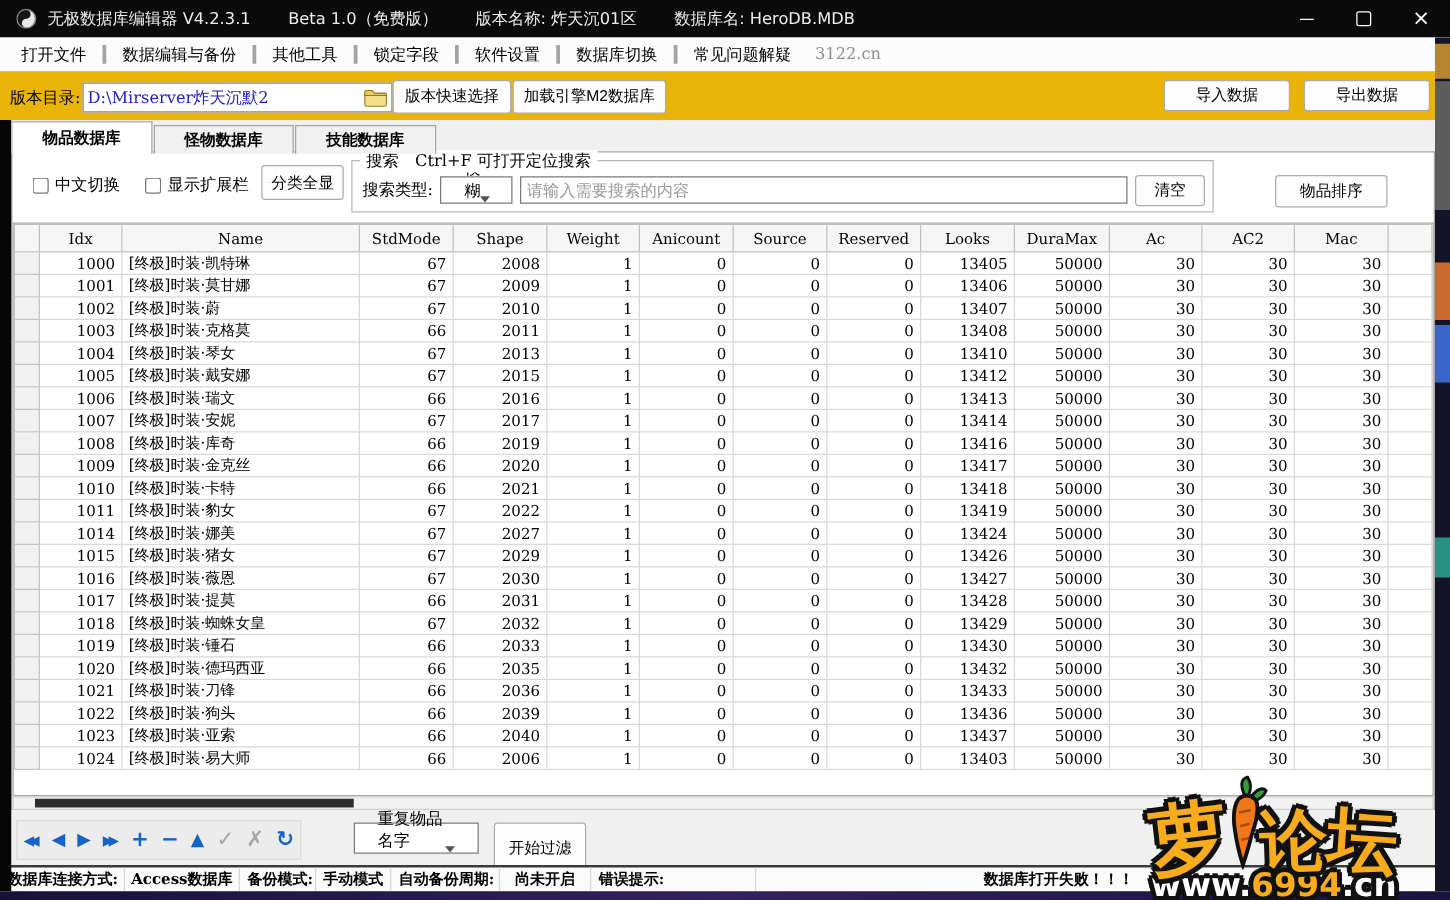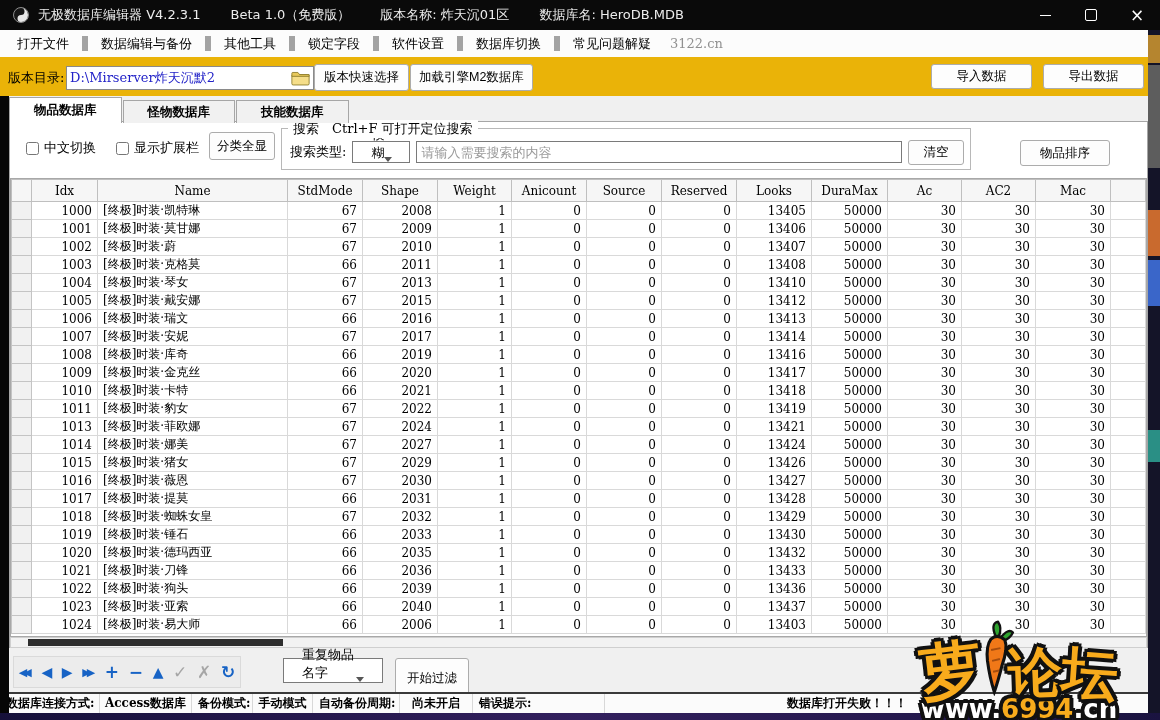--- a/index.html
+++ b/index.html
@@ -16,21 +16,21 @@
   .tb-btn{width:46px;height:30px;display:flex;align-items:center;justify-content:center;color:#fff;}
   .glyph-min{display:block;width:11px;border-top:1.2px solid #fff;}
   .glyph-max{display:block;width:10px;height:10px;border:1.2px solid #fff;border-radius:2px;}
   .glyph-close{font-size:17px;line-height:1;font-family:"DejaVu Sans",sans-serif;}
 
   
   .menubar{position:absolute;left:0;top:30px;width:1160px;height:27px;background:#fcfcfc;
            border-bottom:1px solid #e2e2e2;display:flex;align-items:center;font-size:13px;}
   .menu-items{display:flex;align-items:center;height:15px;margin-left:4px;}
   .menu-item{padding:0 13px;display:flex;align-items:center;height:15px;
-             border-right:6px solid #a3a3a3;white-space:nowrap;cursor:default;}
+             border-right:3px solid #a3a3a3;white-space:nowrap;cursor:default;}
   .menu-item:last-child{border-right:none;}
   .menu-site{color:#909090;margin-left:6px;font-size:13px;}
 
   
   .toolbar-row{position:absolute;left:0;top:57px;width:1160px;height:39px;background:#eab308;}
   .dir-label{position:absolute;left:8px;top:12px;font-size:13px;}
   .dir-box{position:absolute;left:66px;top:9px;width:240px;height:22px;background:#fff;
            border:1px solid #8a8a8a;display:flex;align-items:center;padding:0 3px;}
   .dir-text{color:#2323c8;font-size:13px;white-space:nowrap;overflow:hidden;flex:1;}
   .btn{background:#fdfdfd;border:1px solid #acacac;border-radius:3px;font-size:12.5px;
@@ -470,37 +470,20 @@
             <td class="num-cell">0</td>
             <td class="num-cell">13419</td>
             <td class="num-cell">50000</td>
             <td class="num-cell">30</td>
             <td class="num-cell">30</td>
             <td class="num-cell">30</td>
             <td class="filler"></td>
           </tr>
           <tr>
             <td class="gutter"></td>
-            <td class="idx-cell">1013</td>
-            <td class="name-cell">[终极]时装·菲欧娜</td>
-            <td class="num-cell">67</td>
-            <td class="num-cell">2024</td>
-            <td class="num-cell">1</td>
-            <td class="num-cell">0</td>
-            <td class="num-cell">0</td>
-            <td class="num-cell">0</td>
-            <td class="num-cell">13421</td>
-            <td class="num-cell">50000</td>
-            <td class="num-cell">30</td>
-            <td class="num-cell">30</td>
-            <td class="num-cell">30</td>
-            <td class="filler"></td>
-          </tr>
-          <tr>
-            <td class="gutter"></td>
             <td class="idx-cell">1014</td>
             <td class="name-cell">[终极]时装·娜美</td>
             <td class="num-cell">67</td>
             <td class="num-cell">2027</td>
             <td class="num-cell">1</td>
             <td class="num-cell">0</td>
             <td class="num-cell">0</td>
             <td class="num-cell">0</td>
             <td class="num-cell">13424</td>
             <td class="num-cell">50000</td>

